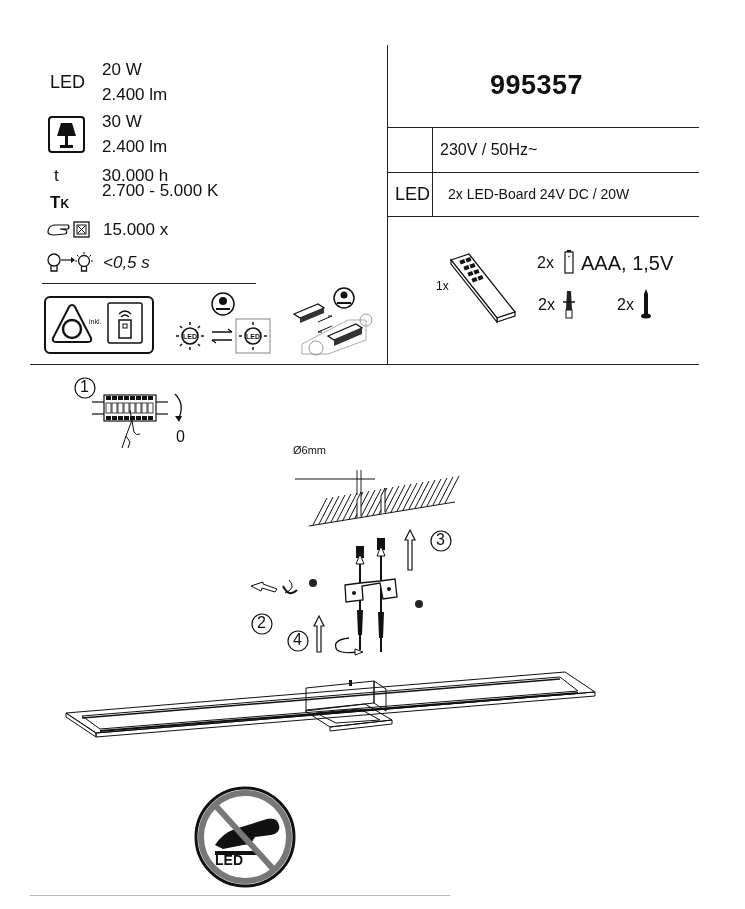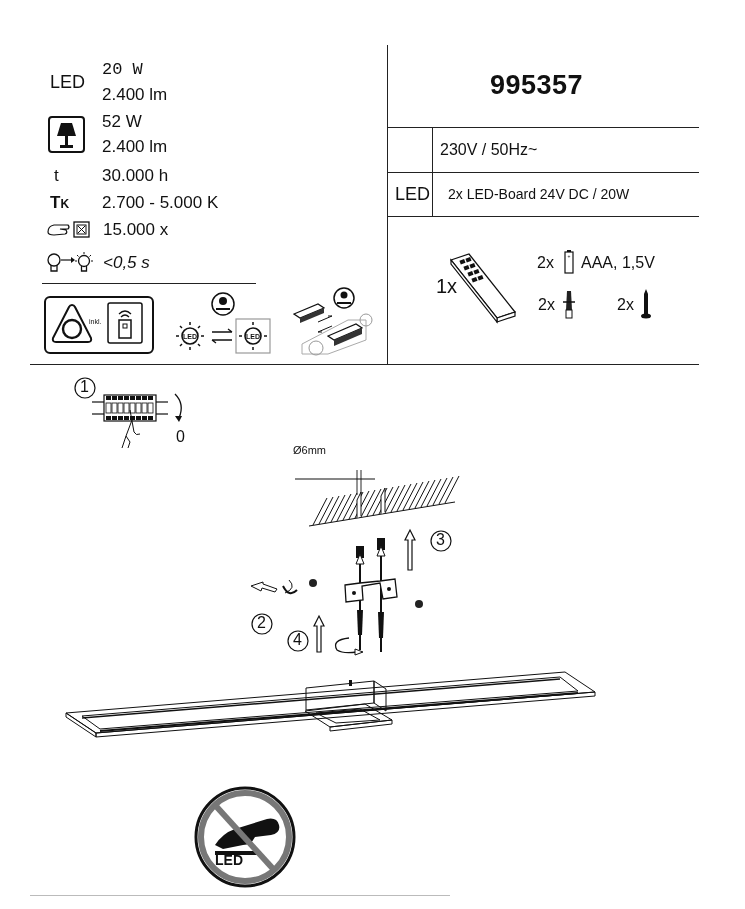--- a/index.html
+++ b/index.html
@@ -9,39 +9,39 @@
   .txt { font-size:17px; line-height:20px; white-space:nowrap; }
   .hline { position:absolute; height:1px; background:#222; }
   .vline { position:absolute; width:1px; background:#222; }
   .model { font-family:"Liberation Sans", sans-serif; font-weight:bold; font-size:27px; letter-spacing:0.5px; }
   svg { position:absolute; overflow:visible; }
 </style>
 </head>
 <body>
 
 <div class="abs txt" style="left:50px;top:72px;font-size:18px;">LED</div>
-<div class="abs txt" style="left:102px;top:60px;font-family:Liberation Mono, monospace;">20 W</div>
+<div class="abs txt" style="left:102px;top:60px;">20 W</div>
 <div class="abs txt" style="left:102px;top:85px;">2.400 lm</div>
 
 <svg style="left:48px;top:116px;" width="38" height="38" viewBox="0 0 38 38">
   <rect x="1" y="1" width="35" height="35" rx="3" fill="none" stroke="#111" stroke-width="2"></rect>
   <polygon points="13,7 24,7 28,20 9,20" fill="#111"></polygon>
   <rect x="17" y="20" width="3" height="9" fill="#111"></rect>
   <rect x="12" y="29" width="13" height="3" fill="#111"></rect>
 </svg>
-<div class="abs txt" style="left:102px;top:112px;">52 W</div>
+<div class="abs txt" style="left:102px;top:112px;">30 W</div>
 <div class="abs txt" style="left:102px;top:137px;">2.400 lm</div>
 
 <div class="abs txt" style="left:54px;top:166px;">t</div>
 <div class="abs txt" style="left:102px;top:166px;">30.000 h</div>
 
 <div class="abs txt" style="left:50px;top:193px;font-weight:bold;">
   <span>T</span><span style="font-size:12px;">K</span>
 </div>
-<div class="abs txt" style="left:102px;top:193px;">2.700 - 5.000 K</div>
+<div class="abs txt" style="left:102px;top:181px;">2.700 - 5.000 K</div>
 
 <svg style="left:46px;top:220px;" width="46" height="20" viewBox="0 0 46 20">
   <path d="M2,12 Q2,6 8,5 L22,5 Q24,7 22,9 L14,9 L20,10 Q22,13 19,14 L8,15 Q2,15 2,12 Z" fill="none" stroke="#111" stroke-width="1.2"></path>
   <rect x="28" y="2" width="15" height="15" fill="none" stroke="#111" stroke-width="1.3"></rect>
   <rect x="31" y="5" width="9" height="9" fill="none" stroke="#111" stroke-width="1"></rect>
   <line x1="32" y1="6" x2="39" y2="13" stroke="#111" stroke-width="1"></line>
   <line x1="39" y1="6" x2="32" y2="13" stroke="#111" stroke-width="1"></line>
 </svg>
 <div class="abs txt" style="left:103px;top:220px;">15.000 x</div>
 
@@ -125,21 +125,21 @@
 <div class="hline" style="left:387px;top:127px;width:312px;"></div>
 <div class="hline" style="left:387px;top:172px;width:312px;"></div>
 <div class="hline" style="left:387px;top:216px;width:312px;"></div>
 <div class="vline" style="left:432px;top:127px;height:89px;"></div>
 
 <div class="abs model" style="left:490px;top:70px;">995357</div>
 <div class="abs txt" style="left:440px;top:140px;font-size:16px;">230V / 50Hz~</div>
 <div class="abs txt" style="left:395px;top:184px;font-size:18px;">LED</div>
 <div class="abs txt" style="left:448px;top:184px;font-size:14px;">2x LED-Board 24V DC / 20W</div>
 
-<div class="abs txt" style="left:436px;top:276px;font-size:20px;">1x</div>
+<div class="abs txt" style="left:436px;top:276px;font-size:12px;">1x</div>
 <svg style="left:447px;top:250px;" width="72" height="72" viewBox="0 0 72 72">
   <polygon points="4,10 22,4 68,62 50,68" fill="#fff" stroke="#111" stroke-width="1.3"></polygon>
   <polygon points="50,68 68,62 68,66 50,72" fill="#fff" stroke="#111" stroke-width="1.2"></polygon>
   <polygon points="4,10 4,14 50,72 50,68" fill="#fff" stroke="#111" stroke-width="1.2"></polygon>
   <g fill="#111">
     <rect x="13" y="10" width="5" height="4" transform="rotate(-20 15 12)"></rect>
     <rect x="19" y="8" width="5" height="4" transform="rotate(-20 21 10)"></rect>
     <rect x="17" y="16" width="5" height="4" transform="rotate(-20 19 18)"></rect>
     <rect x="23" y="14" width="5" height="4" transform="rotate(-20 25 16)"></rect>
     <rect x="21" y="22" width="5" height="4" transform="rotate(-20 23 24)"></rect>
@@ -147,21 +147,21 @@
     <rect x="25" y="28" width="5" height="4" transform="rotate(-20 27 30)"></rect>
     <rect x="31" y="26" width="5" height="4" transform="rotate(-20 33 28)"></rect>
   </g>
 </svg>
 <div class="abs txt" style="left:537px;top:253px;font-size:16px;">2x</div>
 <svg style="left:564px;top:250px;" width="10" height="24" viewBox="0 0 10 24">
   <rect x="3" y="0" width="4" height="2" fill="#111"></rect>
   <rect x="1" y="2" width="8" height="21" fill="none" stroke="#111" stroke-width="1.2"></rect>
   <text x="5" y="8" font-size="5" text-anchor="middle" fill="#111">+</text>
 </svg>
-<div class="abs txt" style="left:581px;top:253px;font-size:16px;">AAA, 1,5V</div>
+<div class="abs txt" style="left:581px;top:253px;font-size:20px;">AAA, 1,5V</div>
 <div class="abs txt" style="left:538px;top:295px;font-size:16px;">2x</div>
 <svg style="left:562px;top:290px;" width="14" height="30" viewBox="0 0 14 30">
   <path d="M5,1 L9,1 L10,20 L4,20 Z" fill="#222"></path>
   <rect x="4" y="20" width="6" height="8" fill="none" stroke="#111" stroke-width="1"></rect>
   <path d="M1,12 L13,12" stroke="#111" stroke-width="1.5"></path>
 </svg>
 <div class="abs txt" style="left:617px;top:295px;font-size:16px;">2x</div>
 <svg style="left:640px;top:288px;" width="12" height="34" viewBox="0 0 12 34">
   <path d="M6,1 L8,6 L8,26 L4,26 L4,6 Z" fill="#111"></path>
   <ellipse cx="6" cy="28" rx="5" ry="2.5" fill="#111"></ellipse>

